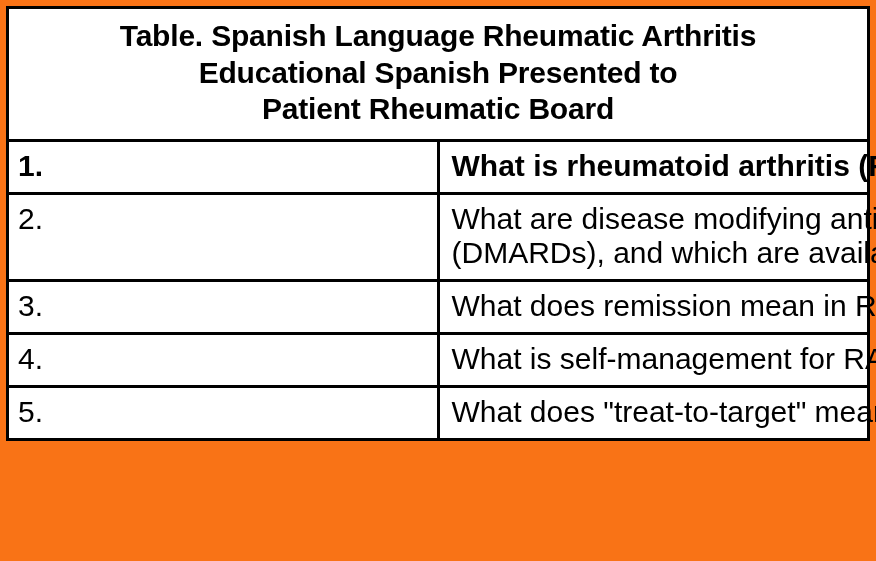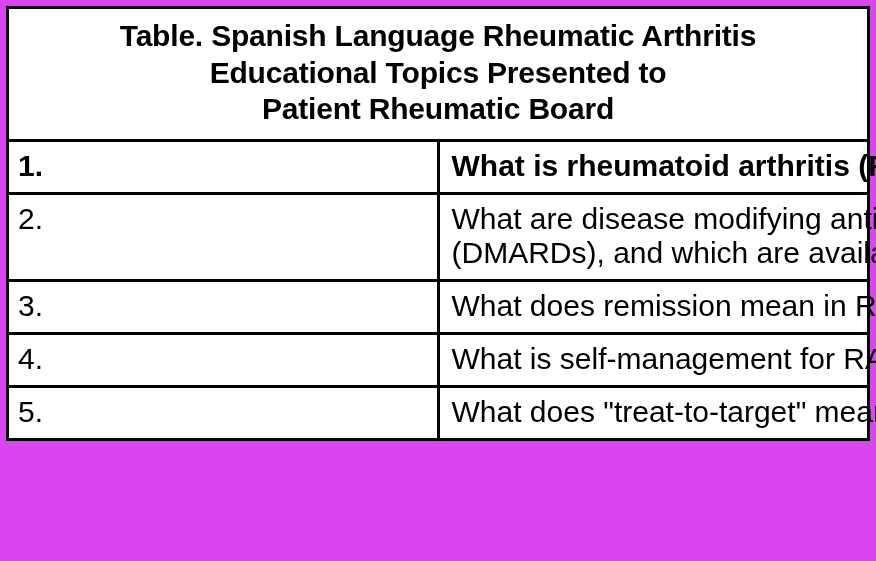--- a/index.html
+++ b/index.html
@@ -11,21 +11,21 @@
     width: 876px;
     height: 561px;
     font-family: "Liberation Sans", sans-serif;
     color: #000000;
     overflow: hidden;
   }
   .page {
     position: relative;
     width: 876px;
     height: 561px;
-    background: #d946ef;
+    background: #f97316;
     box-sizing: border-box;
   }
   .table-wrap {
     position: absolute;
     left: 6px;
     top: 6px;
     width: 864px;
   }
   table.topics {
     border-collapse: collapse;
@@ -74,21 +74,21 @@
 </head>
 <body>
 
 <div class="page">
   <div class="table-wrap">
     <table class="topics">
       <tbody>
         <tr>
           <td class="title-cell" colspan="2">
             <span class="title-line">Table. Spanish Language Rheumatic Arthritis</span>
-            <span class="title-line">Educational Topics Presented to</span>
+            <span class="title-line">Educational Spanish Presented to</span>
             <span class="title-line">Patient Rheumatic Board</span>
           </td>
         </tr>
 
         <tr class="row-bold">
           <td class="num-cell">1.</td>
           <td class="text-cell">
             <span class="wrap-line">What is rheumatoid arthritis (RA)?</span>
           </td>
         </tr>

